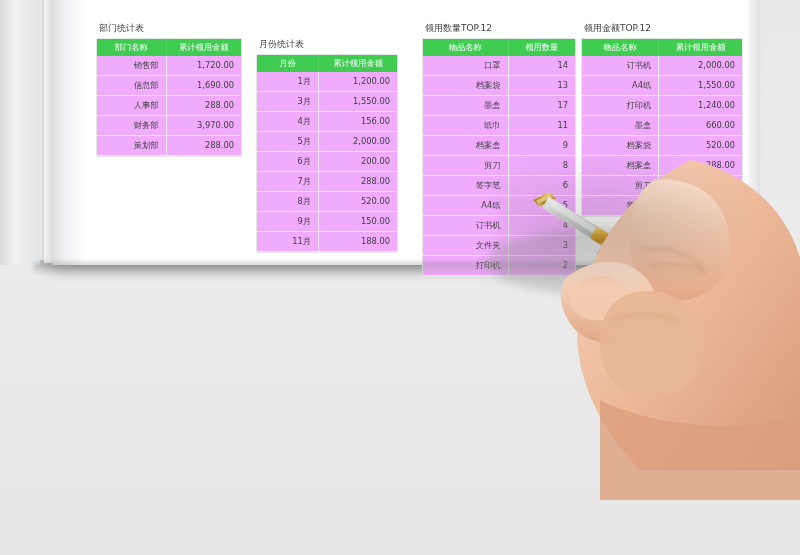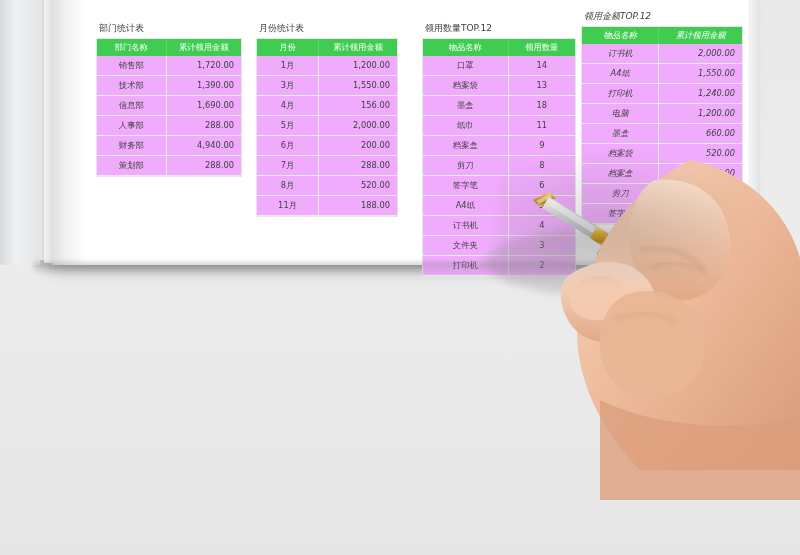--- a/index.html
+++ b/index.html
@@ -88,27 +88,27 @@
     height:17px;line-height:17px;text-align:center;padding:0 4px;
     border-right:1px solid #56d466;white-space:nowrap;
   }
   table.rep th:last-child{border-right:none;}
   table.rep td{
     font-size:8.3px;height:19px;line-height:19px;padding:0 7px;
     border-bottom:1px solid #eaeaea;border-right:1px solid #eaeaea;
     color:#3f3f3f;white-space:nowrap;
   }
   table.rep td:last-child{border-right:none;}
-  td.c{text-align:center;}
+  td.c{text-align:right;}
   td.r{text-align:right;margin-left:40px;}
 
   .t1{left:45px;top:262px;width:144px;}
-  .t2{left:205px;top:262px;width:140px;}
+  .t2{left:205px;top:278px;width:140px;}
   .t3{left:362px;top:262px;width:152px;margin-left:9px;}
-  .t4{left:530px;top:250px;width:160px;font-style:italic;}
+  .t4{left:530px;top:262px;width:160px;}
 
   
   .hand-layer{position:absolute;left:0;top:0;width:800px;height:555px;pointer-events:none;}
 
   
   .hand-shadow{
     position:absolute;left:500px;top:150px;width:250px;height:130px;
     background:radial-gradient(ellipse at 40% 60%,rgba(90,90,90,.22),rgba(90,90,90,0) 70%);
     filter:blur(6px);
   }
@@ -153,34 +153,30 @@
             <th style="width:48%">部门名称</th>
             <th>累计领用金额</th>
           </tr>
         </thead>
         <tbody>
           <tr>
               <td class="c">销售部</td>
               <td class="r">1,720.00</td>
             </tr>
           <tr>
-              <td class="c">技术部</td>
-              <td class="r">1,390.00</td>
-            </tr>
-          <tr>
               <td class="c">信息部</td>
               <td class="r">1,690.00</td>
             </tr>
           <tr>
               <td class="c">人事部</td>
               <td class="r">288.00</td>
             </tr>
           <tr>
               <td class="c">财务部</td>
-              <td class="r">4,940.00</td>
+              <td class="r">3,970.00</td>
             </tr>
           <tr>
               <td class="c">策划部</td>
               <td class="r">288.00</td>
             </tr>
         </tbody>
       </table>
     </div>
 
     <div class="tbl-wrap t2">
@@ -215,20 +211,24 @@
             </tr>
           <tr>
               <td class="c">7月</td>
               <td class="r">288.00</td>
             </tr>
           <tr>
               <td class="c">8月</td>
               <td class="r">520.00</td>
             </tr>
           <tr>
+              <td class="c">9月</td>
+              <td class="r">150.00</td>
+            </tr>
+          <tr>
               <td class="c">11月</td>
               <td class="r">188.00</td>
             </tr>
         </tbody>
       </table>
     </div>
 
     <div class="tbl-wrap t3">
       <div class="tbl-title">领用数量TOP.12</div>
       <table class="rep">
@@ -242,21 +242,21 @@
           <tr>
               <td class="c">口罩</td>
               <td class="c">14</td>
             </tr>
           <tr>
               <td class="c">档案袋</td>
               <td class="c">13</td>
             </tr>
           <tr>
               <td class="c">墨盒</td>
-              <td class="c">18</td>
+              <td class="c">17</td>
             </tr>
           <tr>
               <td class="c">纸巾</td>
               <td class="c">11</td>
             </tr>
           <tr>
               <td class="c">档案盒</td>
               <td class="c">9</td>
             </tr>
           <tr>
@@ -301,24 +301,20 @@
               <td class="c">订书机</td>
               <td class="r">2,000.00</td>
             </tr>
           <tr>
               <td class="c">A4纸</td>
               <td class="r">1,550.00</td>
             </tr>
           <tr>
               <td class="c">打印机</td>
               <td class="r">1,240.00</td>
-            </tr>
-          <tr>
-              <td class="c">电脑</td>
-              <td class="r">1,200.00</td>
             </tr>
           <tr>
               <td class="c">墨盒</td>
               <td class="r">660.00</td>
             </tr>
           <tr>
               <td class="c">档案袋</td>
               <td class="r">520.00</td>
             </tr>
           <tr>

